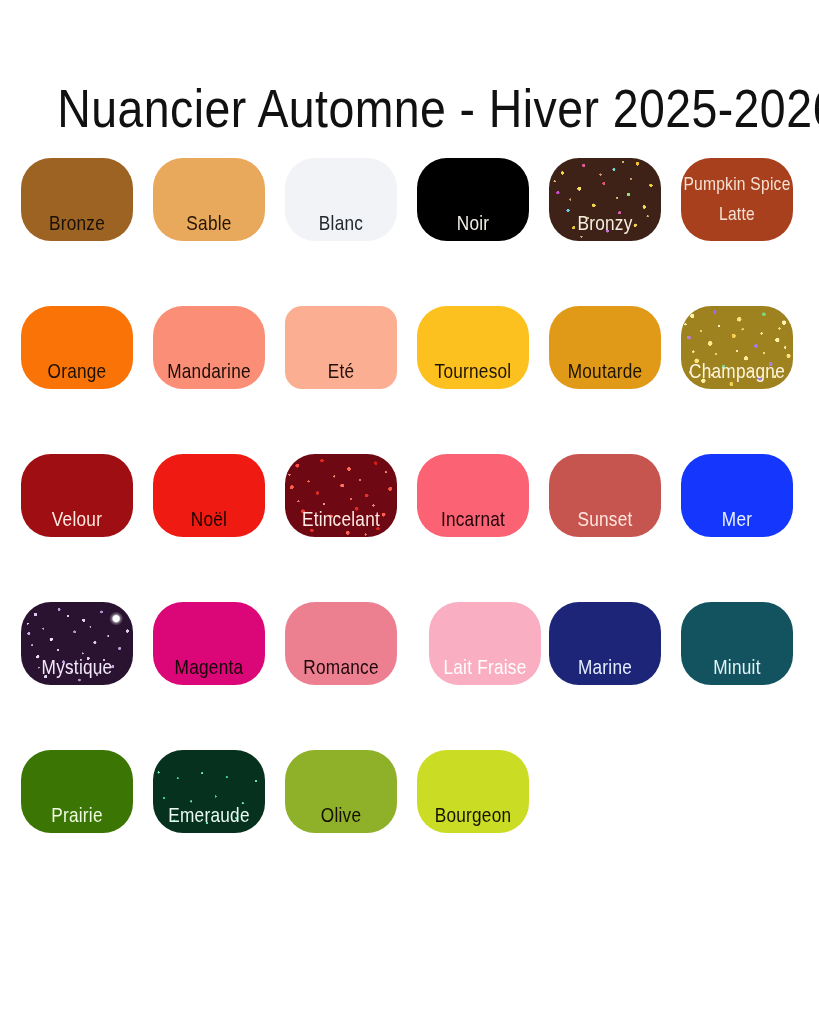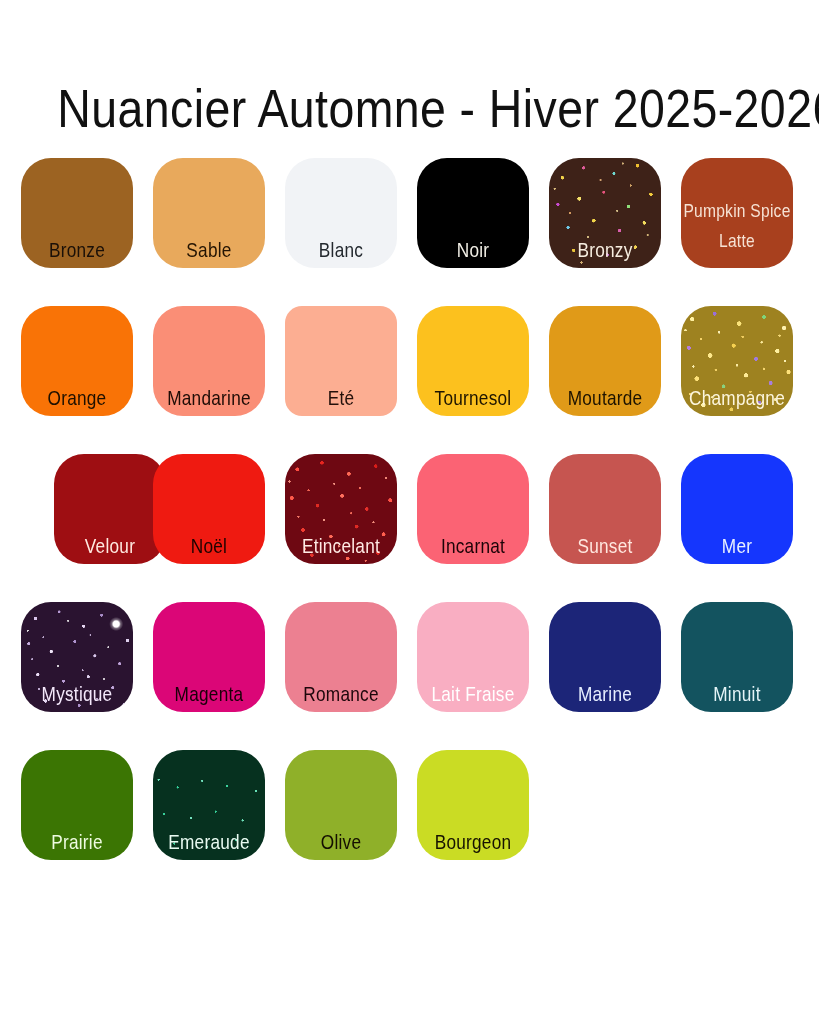--- a/index.html
+++ b/index.html
@@ -42,21 +42,21 @@
     display: grid;
     grid-template-columns: repeat(6, 112px);
     grid-template-rows: repeat(5, 112px);
     column-gap: 20px;
     row-gap: 36px;
   }
 
   .swatch {
     position: relative;
     width: 112px;
-    height: 110px;
+    height: 83px;
     border-radius: 30px;
     overflow: hidden;
     box-sizing: border-box;
   }
 
   .swatch-label {
     position: absolute;
     left: 50%;
     transform: translateX(-50%) scaleX(0.82);
     transform-origin: center;
@@ -307,21 +307,21 @@
       <span class="swatch-label" style="color: rgb(29, 20, 0);">Tournesol</span>
     </div>
     <div class="swatch" style="background: rgb(224, 154, 24);">
       <span class="swatch-label" style="color: rgb(29, 19, 0);">Moutarde</span>
     </div>
     <div class="swatch" style="background: rgb(158, 130, 32);">
       <div class="glitter g-champagne-a"></div>
       <div class="glitter g-champagne-b"></div>
       <span class="swatch-label" style="color: rgb(253, 246, 222);">Champagne</span>
     </div>
-    <div class="swatch" style="background: rgb(158, 14, 18); margin-left: 33px;">
+    <div class="swatch" style="background: rgb(158, 14, 18);">
       <span class="swatch-label" style="color: rgb(255, 233, 224);">Velour</span>
     </div>
     <div class="swatch" style="background: rgb(239, 26, 17);">
       <span class="swatch-label" style="color: rgb(28, 3, 0);">Noël</span>
     </div>
     <div class="swatch" style="background: rgb(110, 8, 18);">
       <div class="glitter g-etincelant-a"></div>
       <div class="glitter g-etincelant-b"></div>
       <span class="swatch-label" style="color: rgb(255, 234, 228);">Etincelant</span>
     </div>
@@ -338,21 +338,21 @@
       <div class="glitter g-mystique-a"></div>
       <div class="glitter g-mystique-b"></div>
       <span class="swatch-label" style="color: rgb(244, 232, 251);">Mystique</span>
     </div>
     <div class="swatch" style="background: rgb(219, 6, 119);">
       <span class="swatch-label" style="color: rgb(26, 0, 9);">Magenta</span>
     </div>
     <div class="swatch" style="background: rgb(236, 128, 145);">
       <span class="swatch-label" style="color: rgb(29, 6, 11);">Romance</span>
     </div>
-    <div class="swatch" style="background: rgb(249, 174, 194);">
+    <div class="swatch" style="background: rgb(249, 174, 194); margin-left: 12px;">
       <span class="swatch-label" style="color: rgb(255, 255, 255);">Lait Fraise</span>
     </div>
     <div class="swatch" style="background: rgb(28, 37, 120);">
       <span class="swatch-label" style="color: rgb(230, 238, 255);">Marine</span>
     </div>
     <div class="swatch" style="background: rgb(19, 83, 95);">
       <span class="swatch-label" style="color: rgb(228, 244, 247);">Minuit</span>
     </div>
     <div class="swatch" style="background: rgb(59, 117, 3);">
       <span class="swatch-label" style="color: rgb(238, 251, 224);">Prairie</span>

